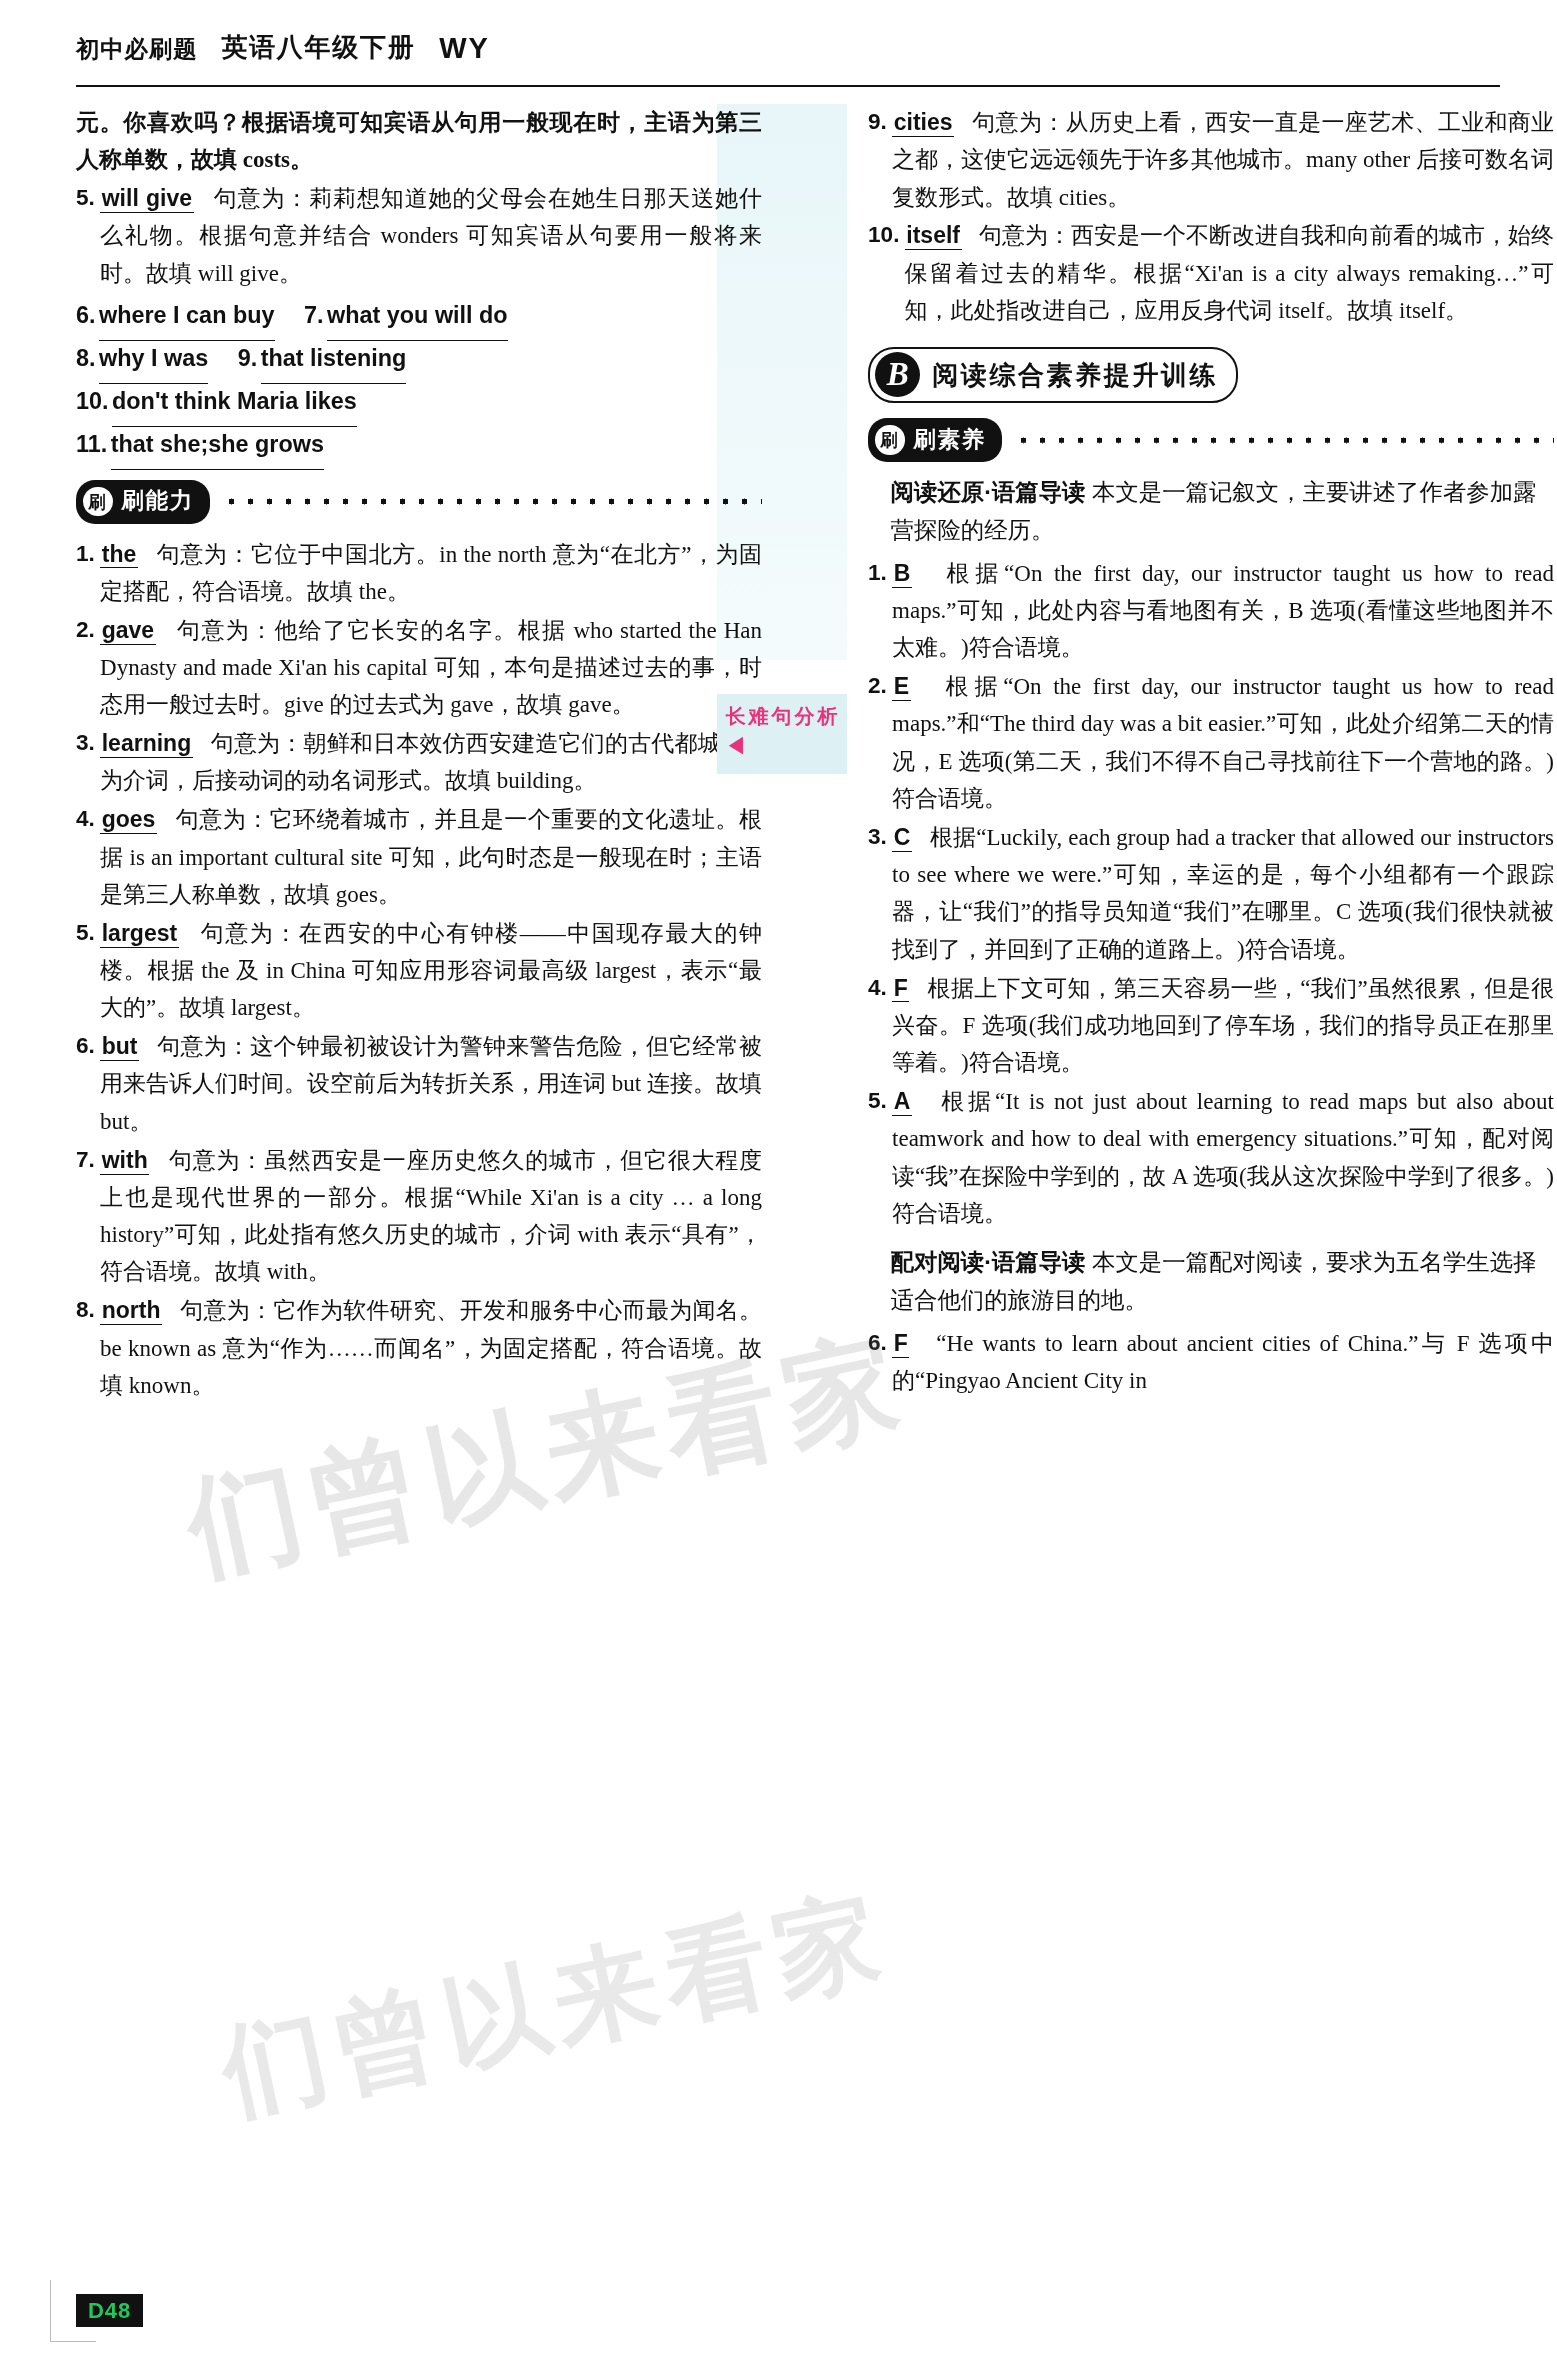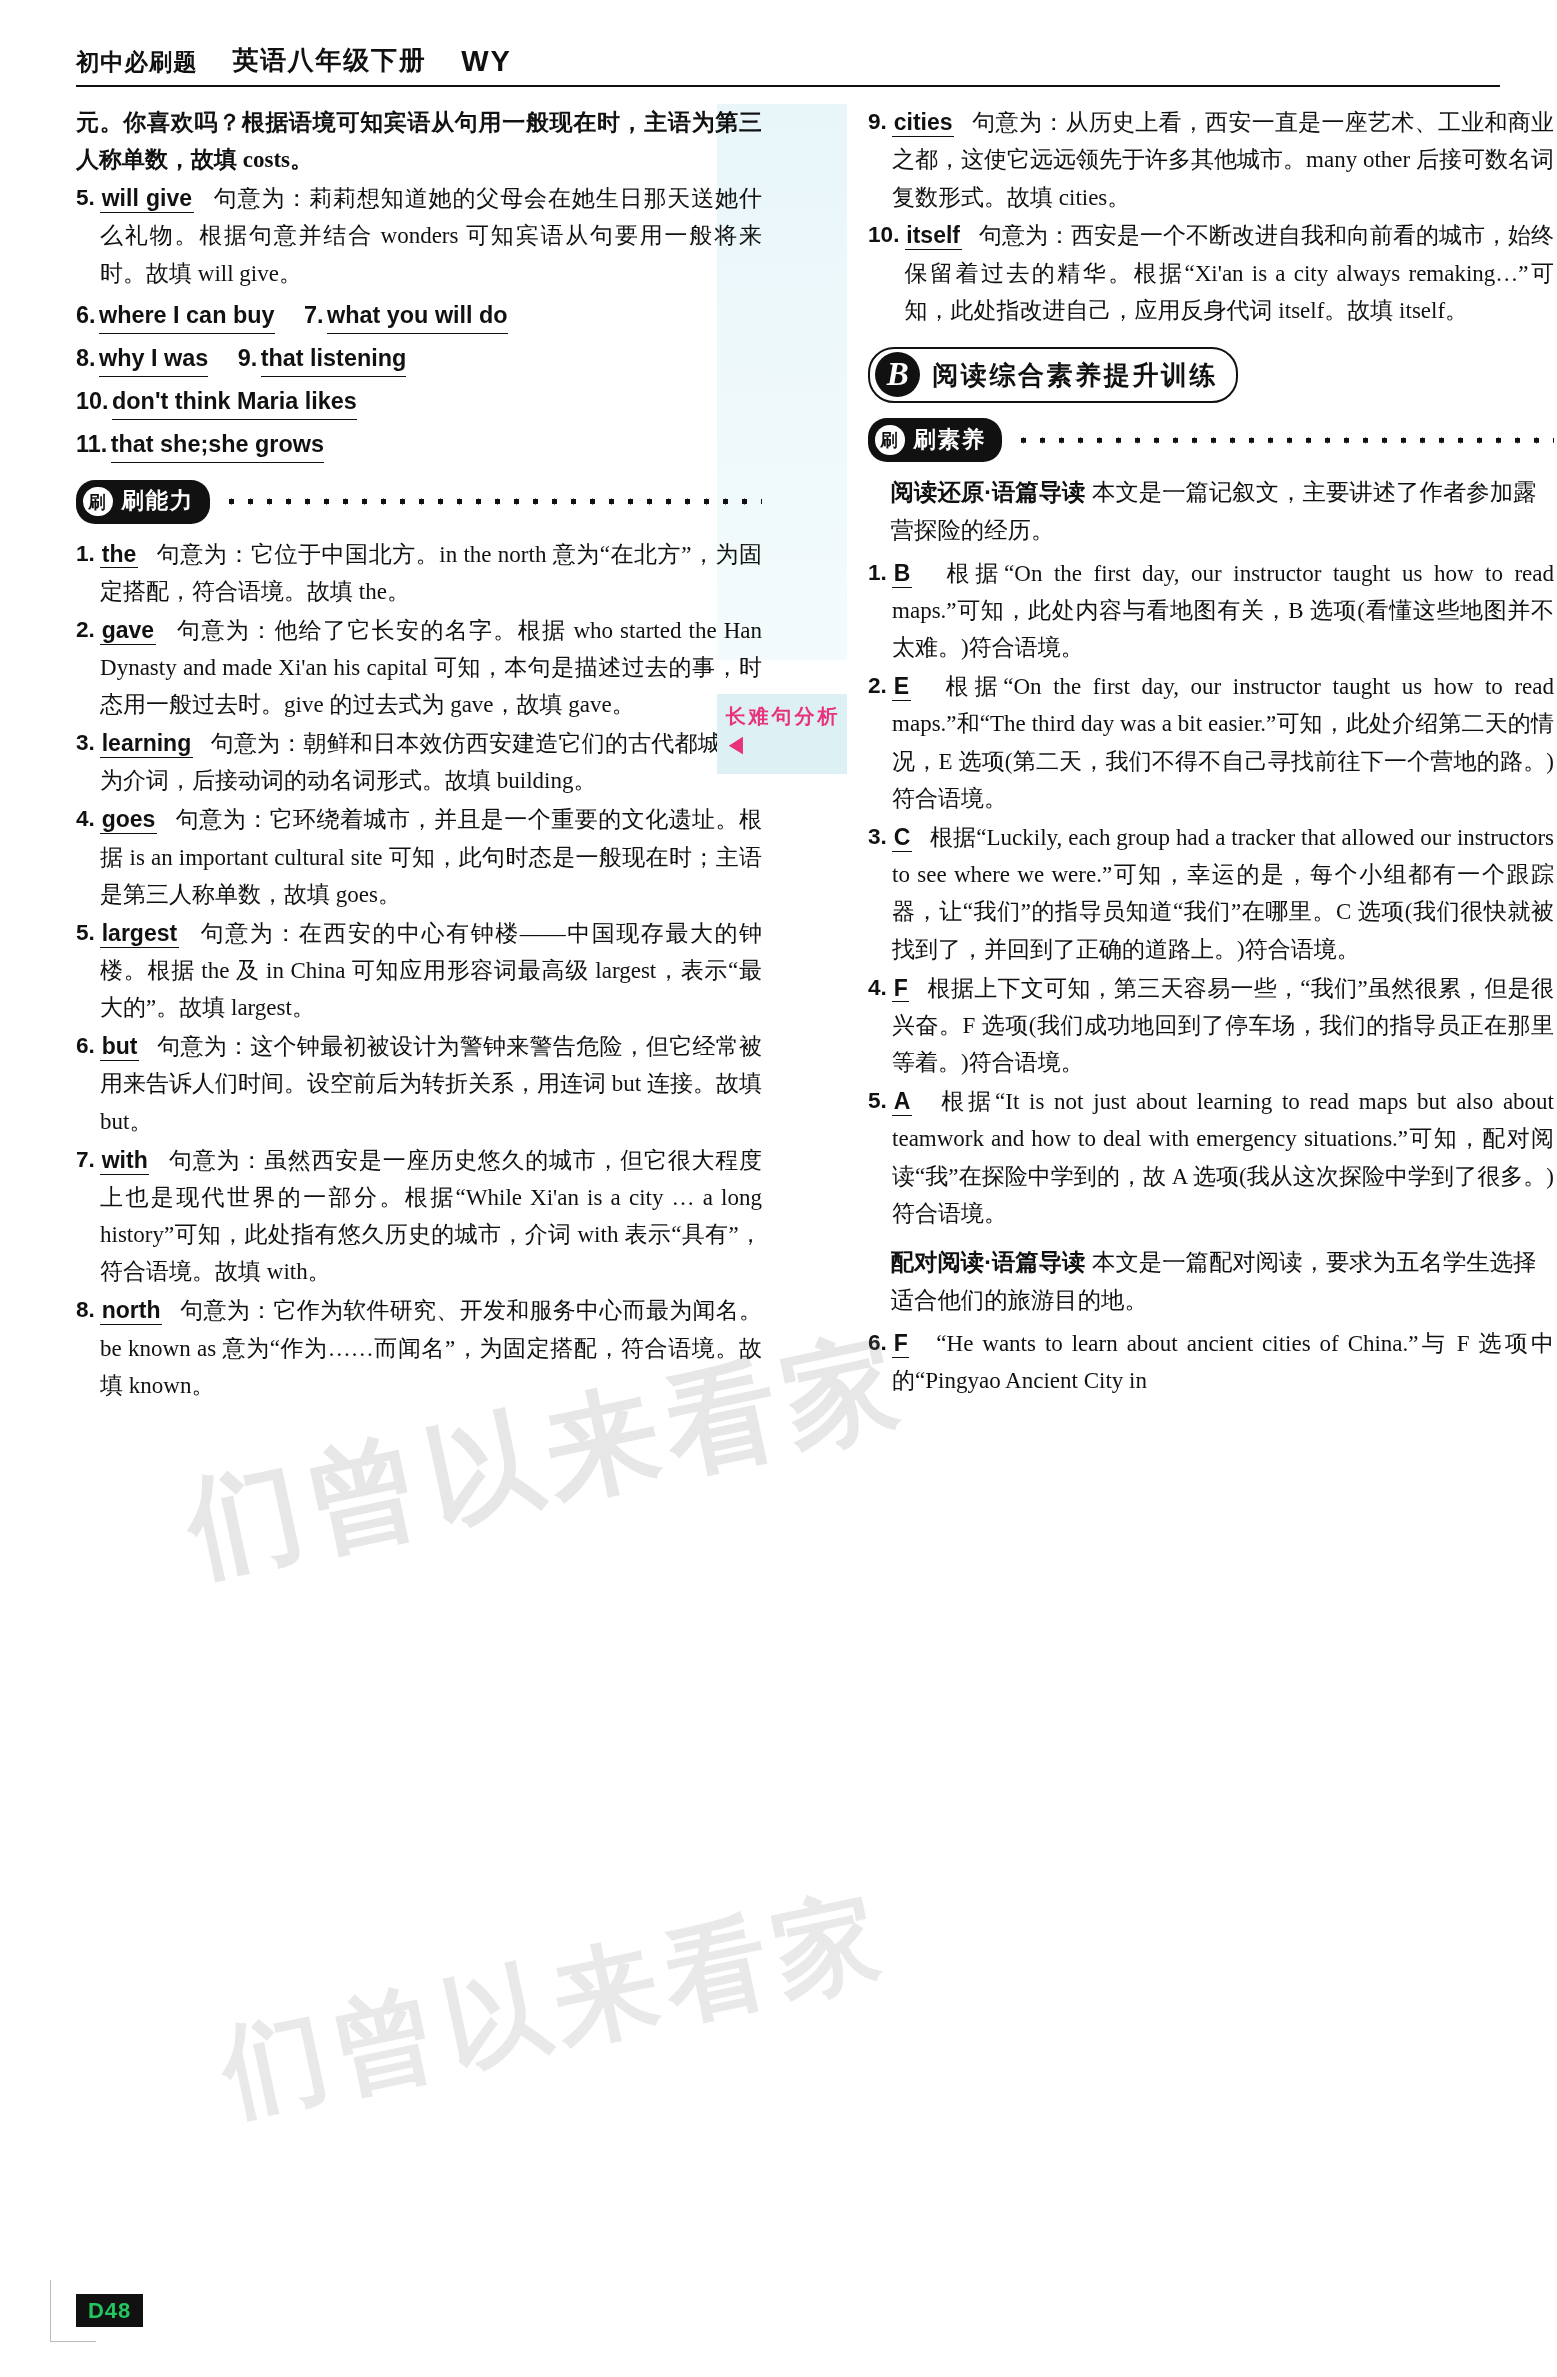--- a/index.html
+++ b/index.html
@@ -25,22 +25,22 @@
   
   .header {
     position: absolute;
     top: 35px;
     left: 76px;
     width: 1424px;
     height: 52px;
     border-bottom: 2.6px solid #111;
     display: flex;
     align-items: flex-end;
-    gap: 35px;
-    padding-bottom: 7px;
+    gap: 24px;
+    padding-bottom: 20px;
     box-sizing: border-box;
   }
   .hdr-book {
     font-family: "Liberation Sans", sans-serif;
     font-weight: bold;
     font-size: 23.4px;
     letter-spacing: 0.9px;
   }
   .hdr-sub {
     font-family: "Liberation Sans", sans-serif;
@@ -99,21 +99,21 @@
     font-family: "Liberation Sans", sans-serif;
     font-weight: bold;
     font-size: 23.4px;
     margin: 5.2px 0 5.2px 0;
     display: flex;
     gap: 29.5px;
     flex-wrap: wrap;
   }
   .ans-line .u {
     border-bottom: 1.7px solid #111;
-    padding-bottom: 5px;
+    padding-bottom: 12px;
   }
   .ans-line .n { margin-right: 3.5px; }
 
   
   .banner {
     display: flex;
     align-items: center;
     margin: 15.6px 0 12px 0;
   }
   .banner-pill {

